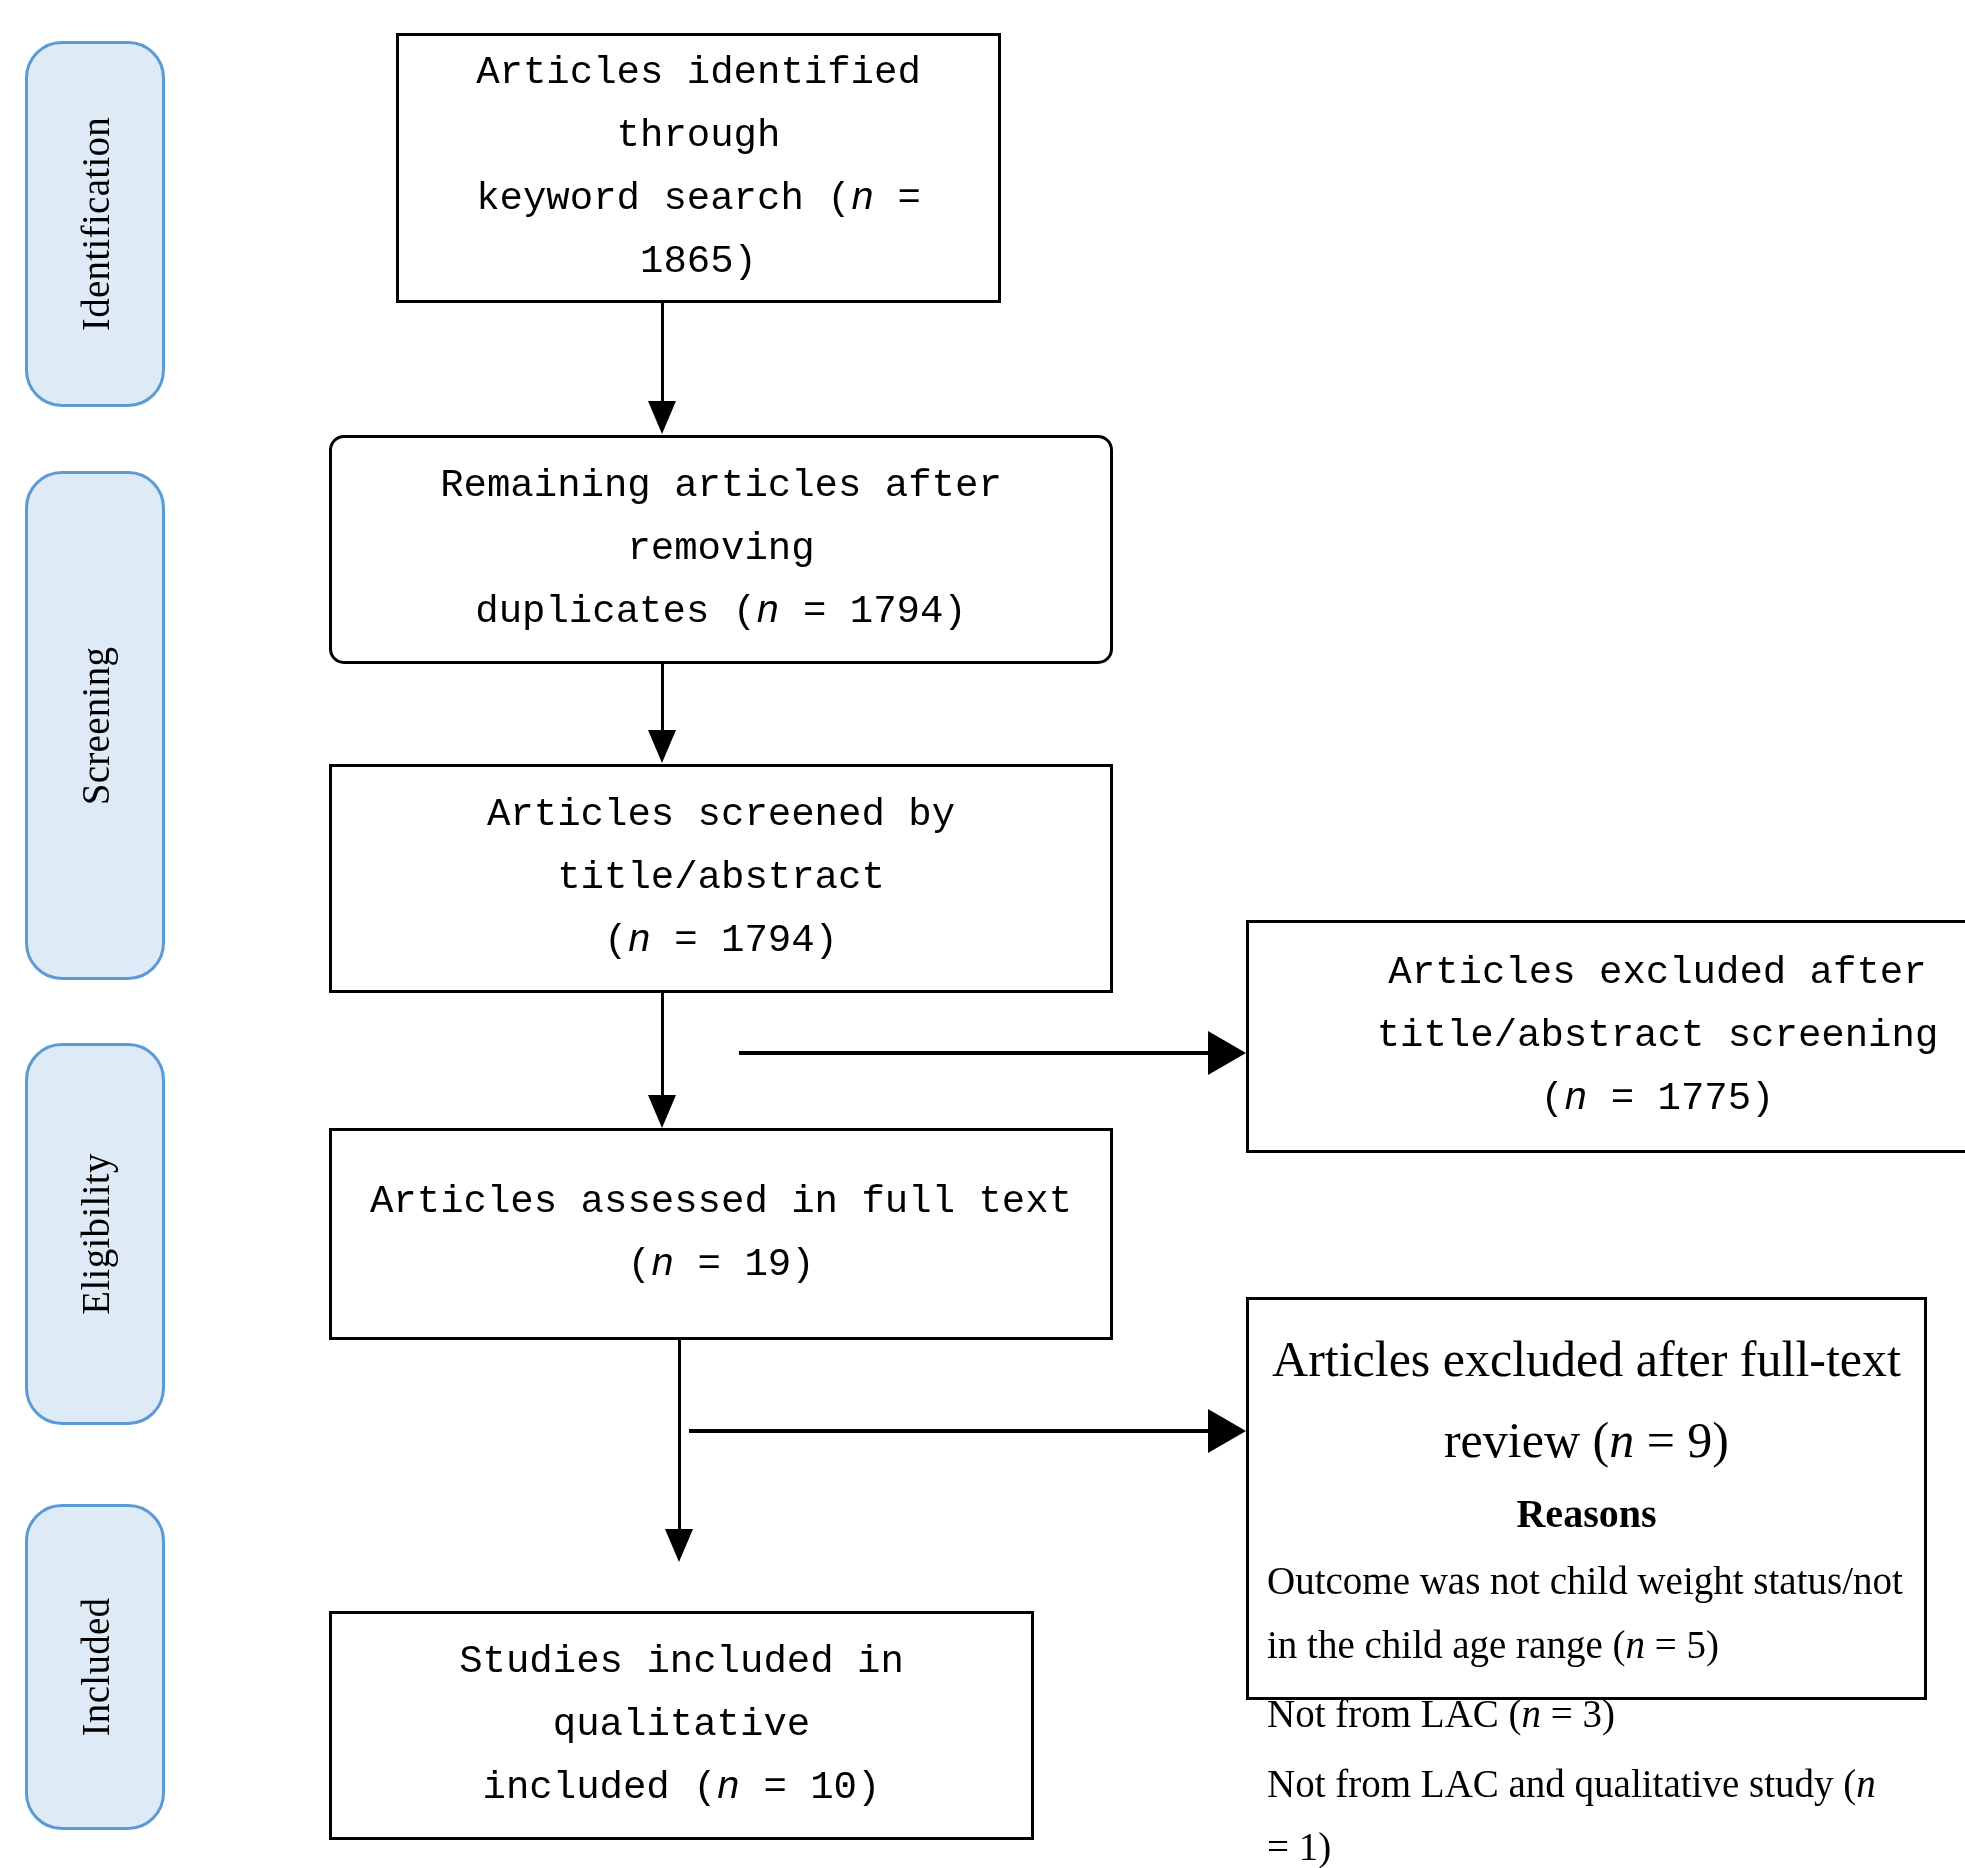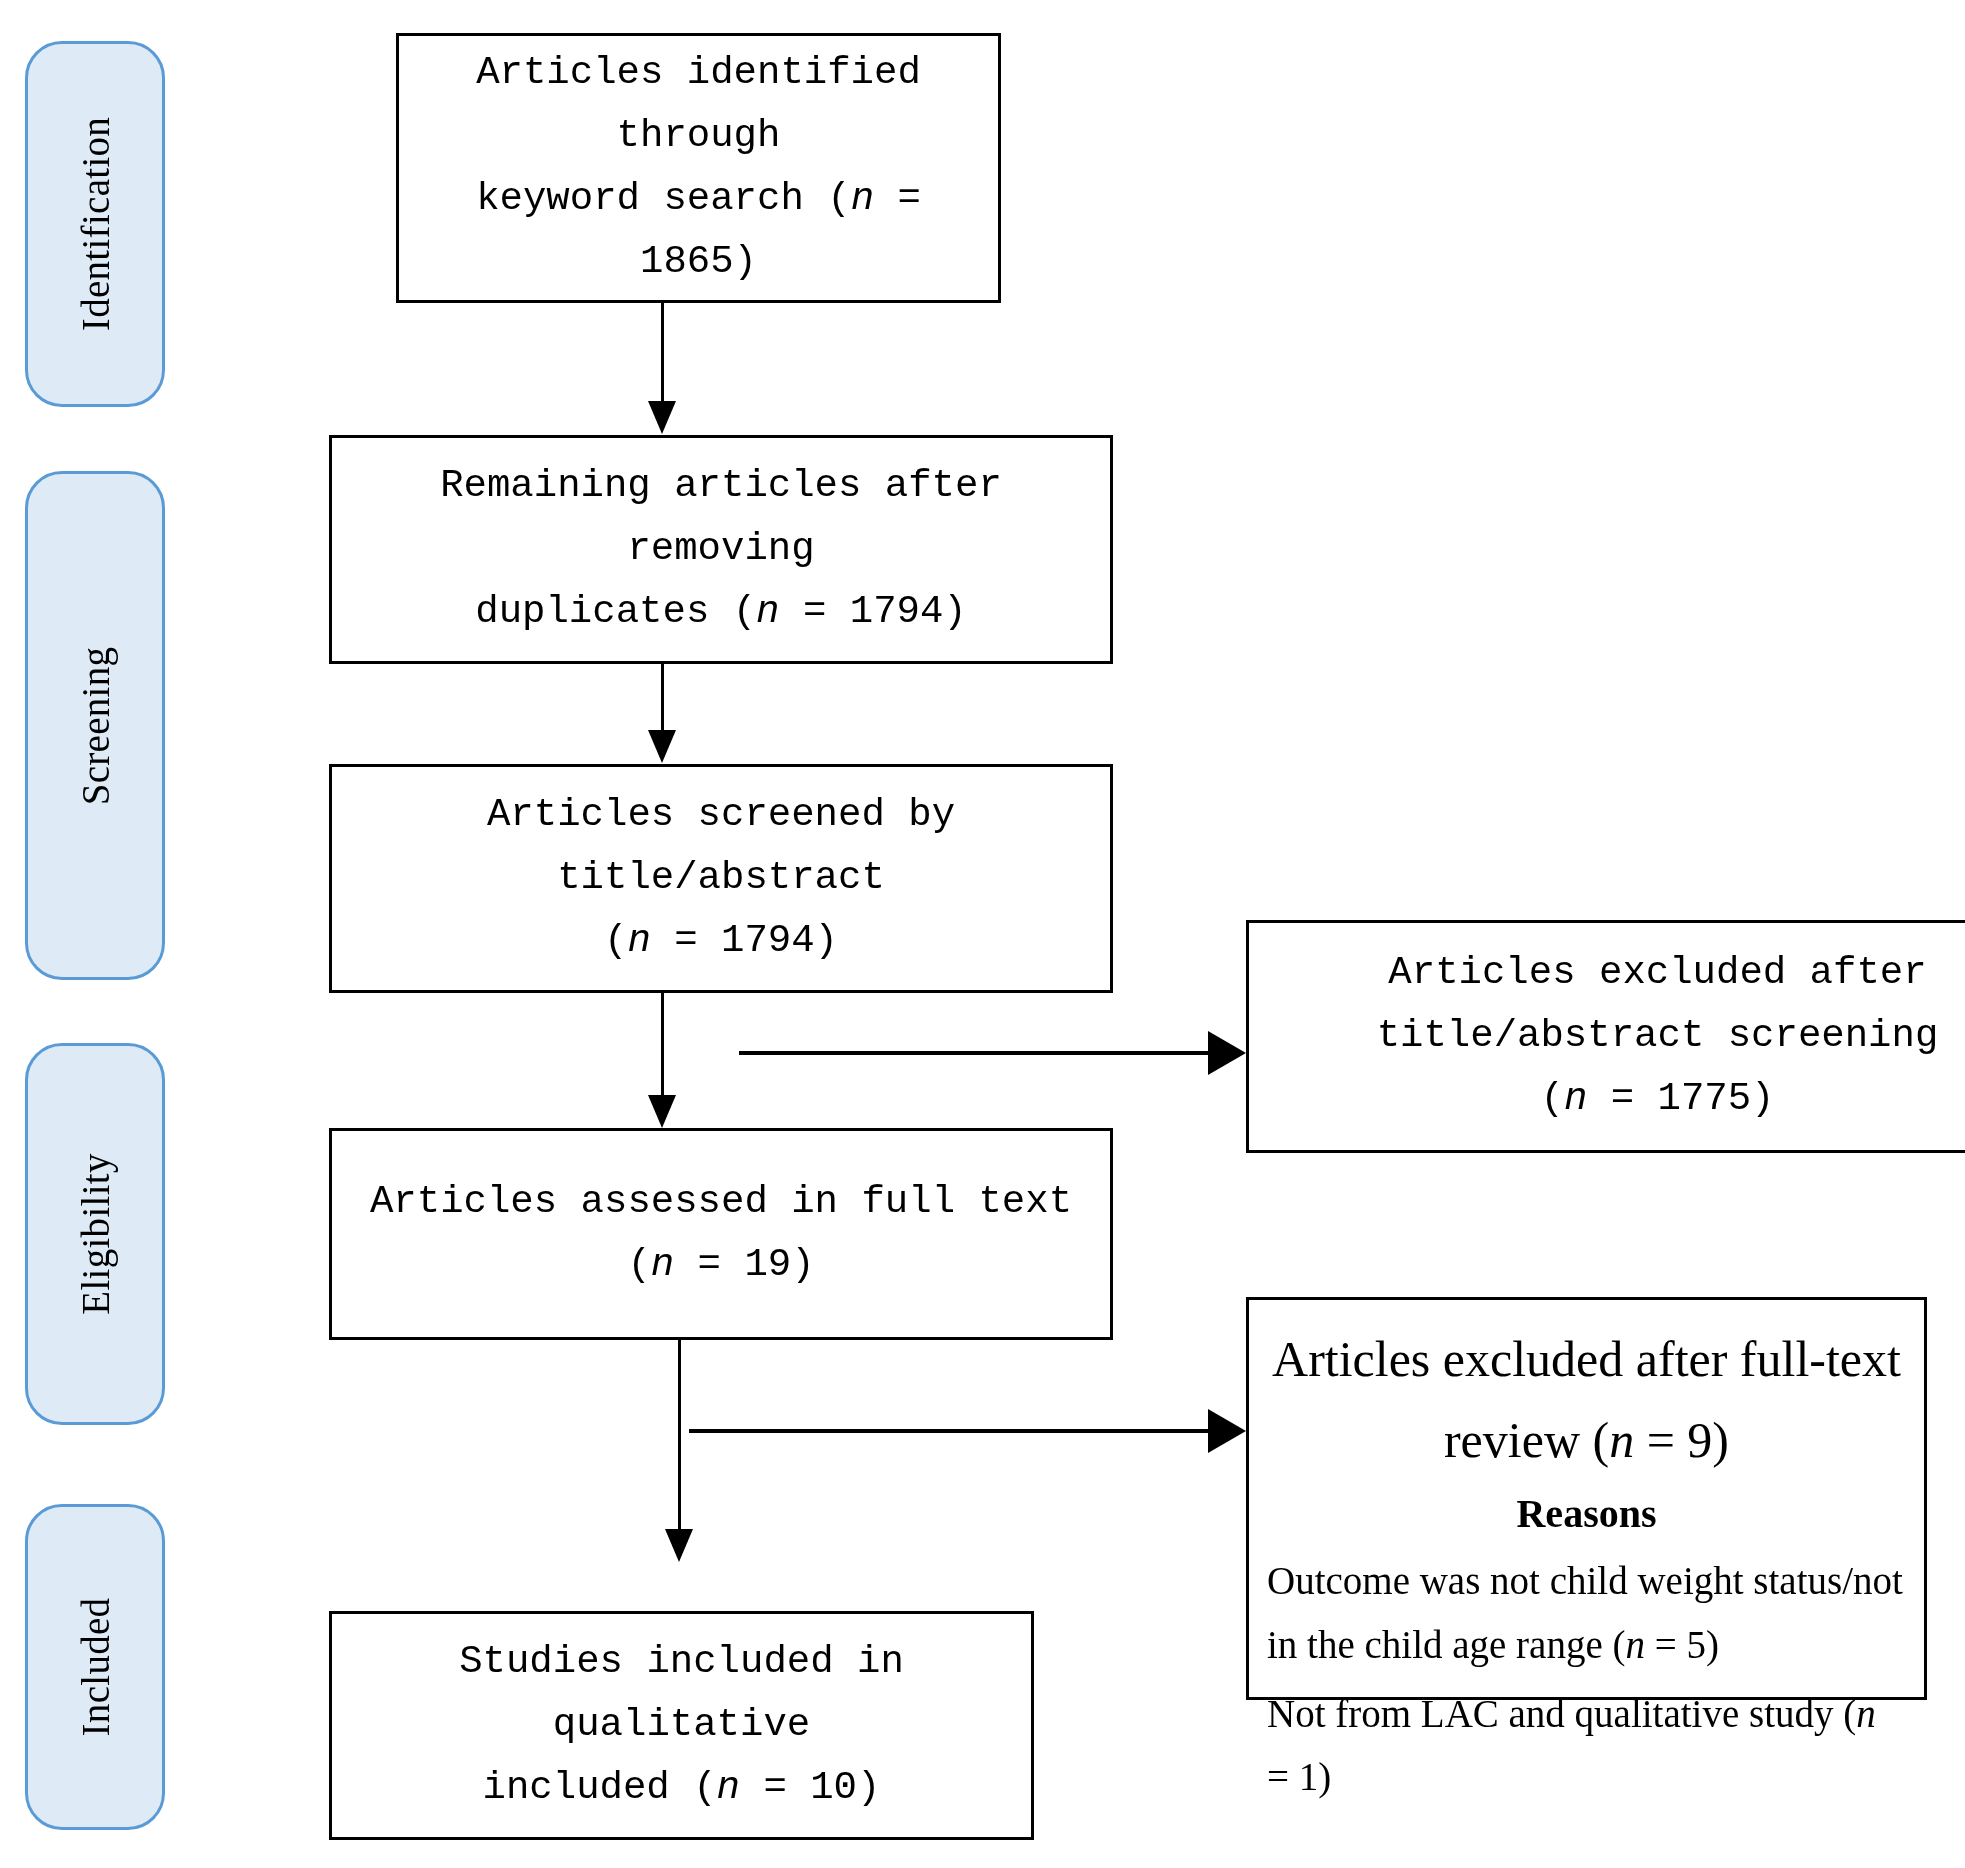--- a/index.html
+++ b/index.html
@@ -147,21 +147,21 @@
   <div class="flow-box" style="left:396px; top:33px; width:605px; height:270px;">
     <div class="flow-text">
       <span>Articles identified through</span><br>
       <span>keyword search (</span><em>n</em><span> = 1865)</span>
     </div>
   </div>
 
   <div class="v-line" style="left:661px; top:303px; height:101px;"></div>
   <div class="arrow-down" style="left:648px; top:401px;"></div>
 
-  <div class="flow-box" style="left:329px; top:435px; width:784px; height:229px;">
+  <div class="flow-box" style="left:329px; top:435px; width:784px; height:229px;border-radius:15px;">
     <div class="flow-text">
       <span>Remaining articles after removing</span><br>
       <span>duplicates (</span><em>n</em><span> = 1794)</span>
     </div>
   </div>
 
   <div class="v-line" style="left:661px; top:664px; height:69px;"></div>
   <div class="arrow-down" style="left:648px; top:730px;"></div>
 
   <div class="flow-box" style="left:329px; top:764px; width:784px; height:229px;">
@@ -209,20 +209,23 @@
     <div class="excl-title">
       <span>Articles excluded after full-text</span><br>
       <span>review (</span><em>n</em><span> = 9)</span>
     </div>
     <div class="excl-reasons-head">Reasons</div>
 
     <div class="excl-reason">
       <span>Outcome was not child weight status/not in the child age range (</span><em>n</em><span> = 5)</span>
     </div>
 
+    <div class="excl-reason">
+      <span>Not from LAC (</span><em>n</em><span> = 3)</span>
+    </div>
 
     <div class="excl-reason">
       <span>Not from LAC and qualitative study (</span><em>n</em><span> = 1)</span>
     </div>
   </div>
 
 </div>
 
 
 </body></html>

